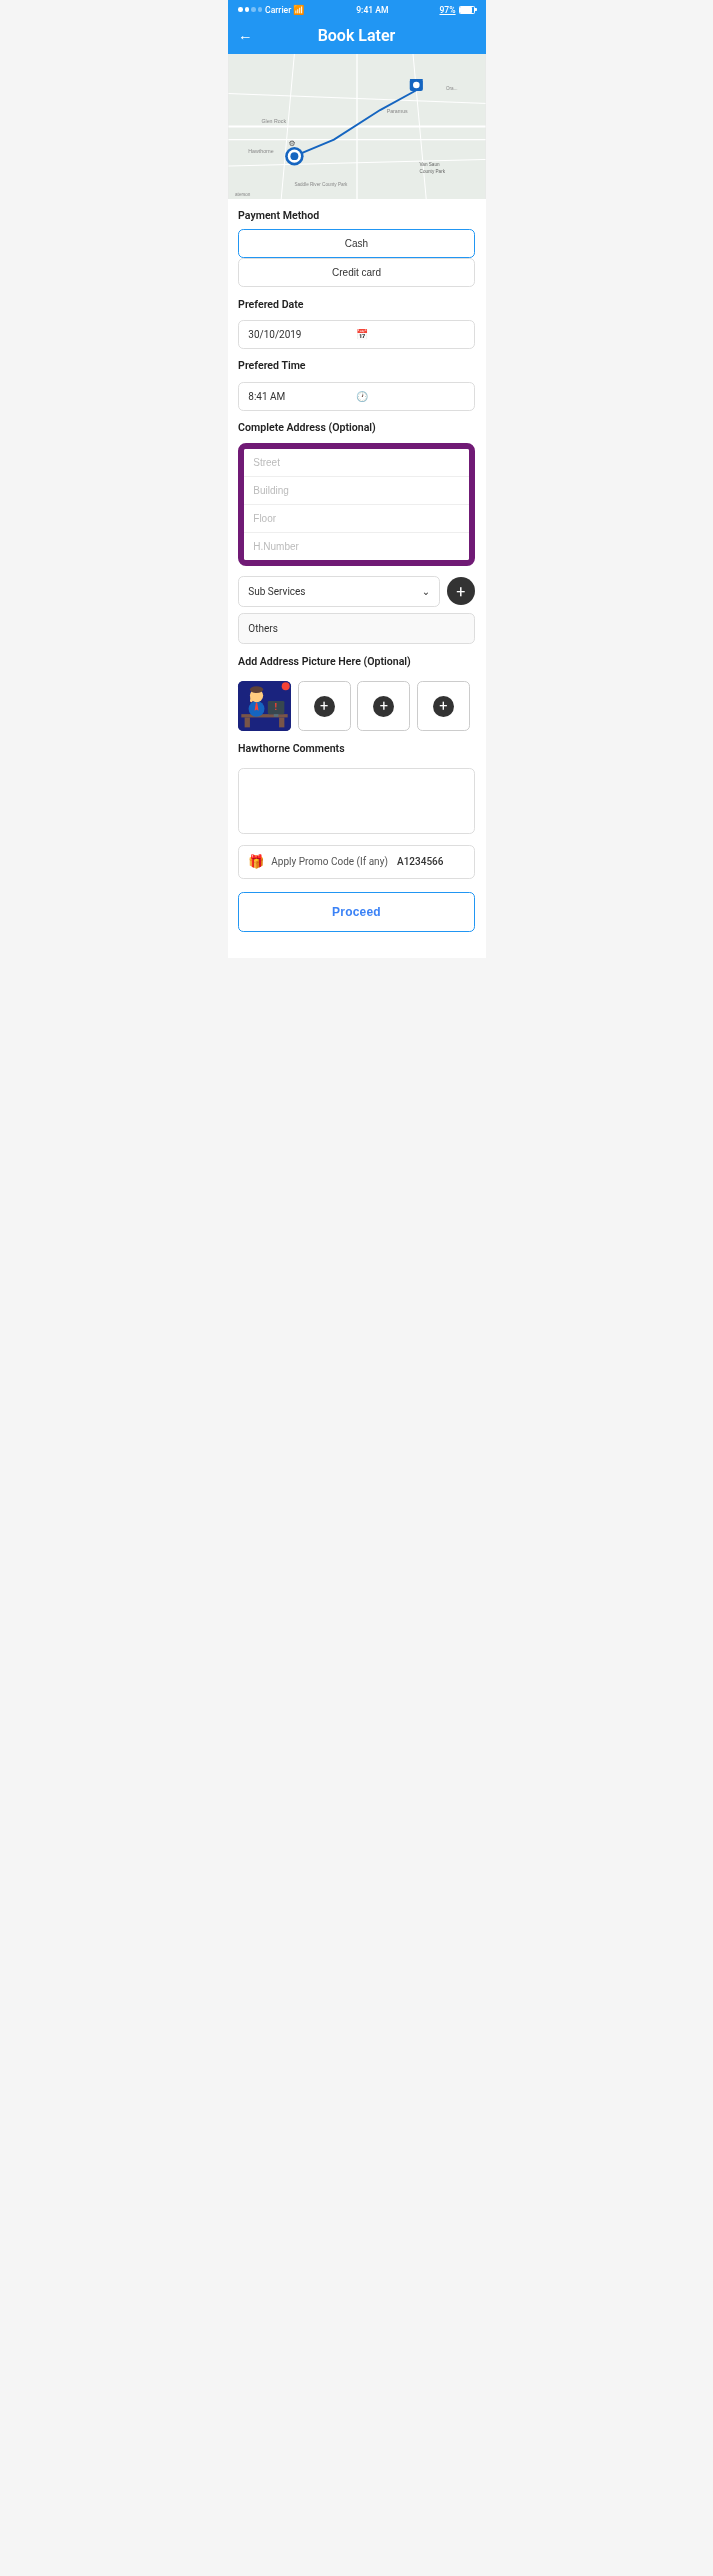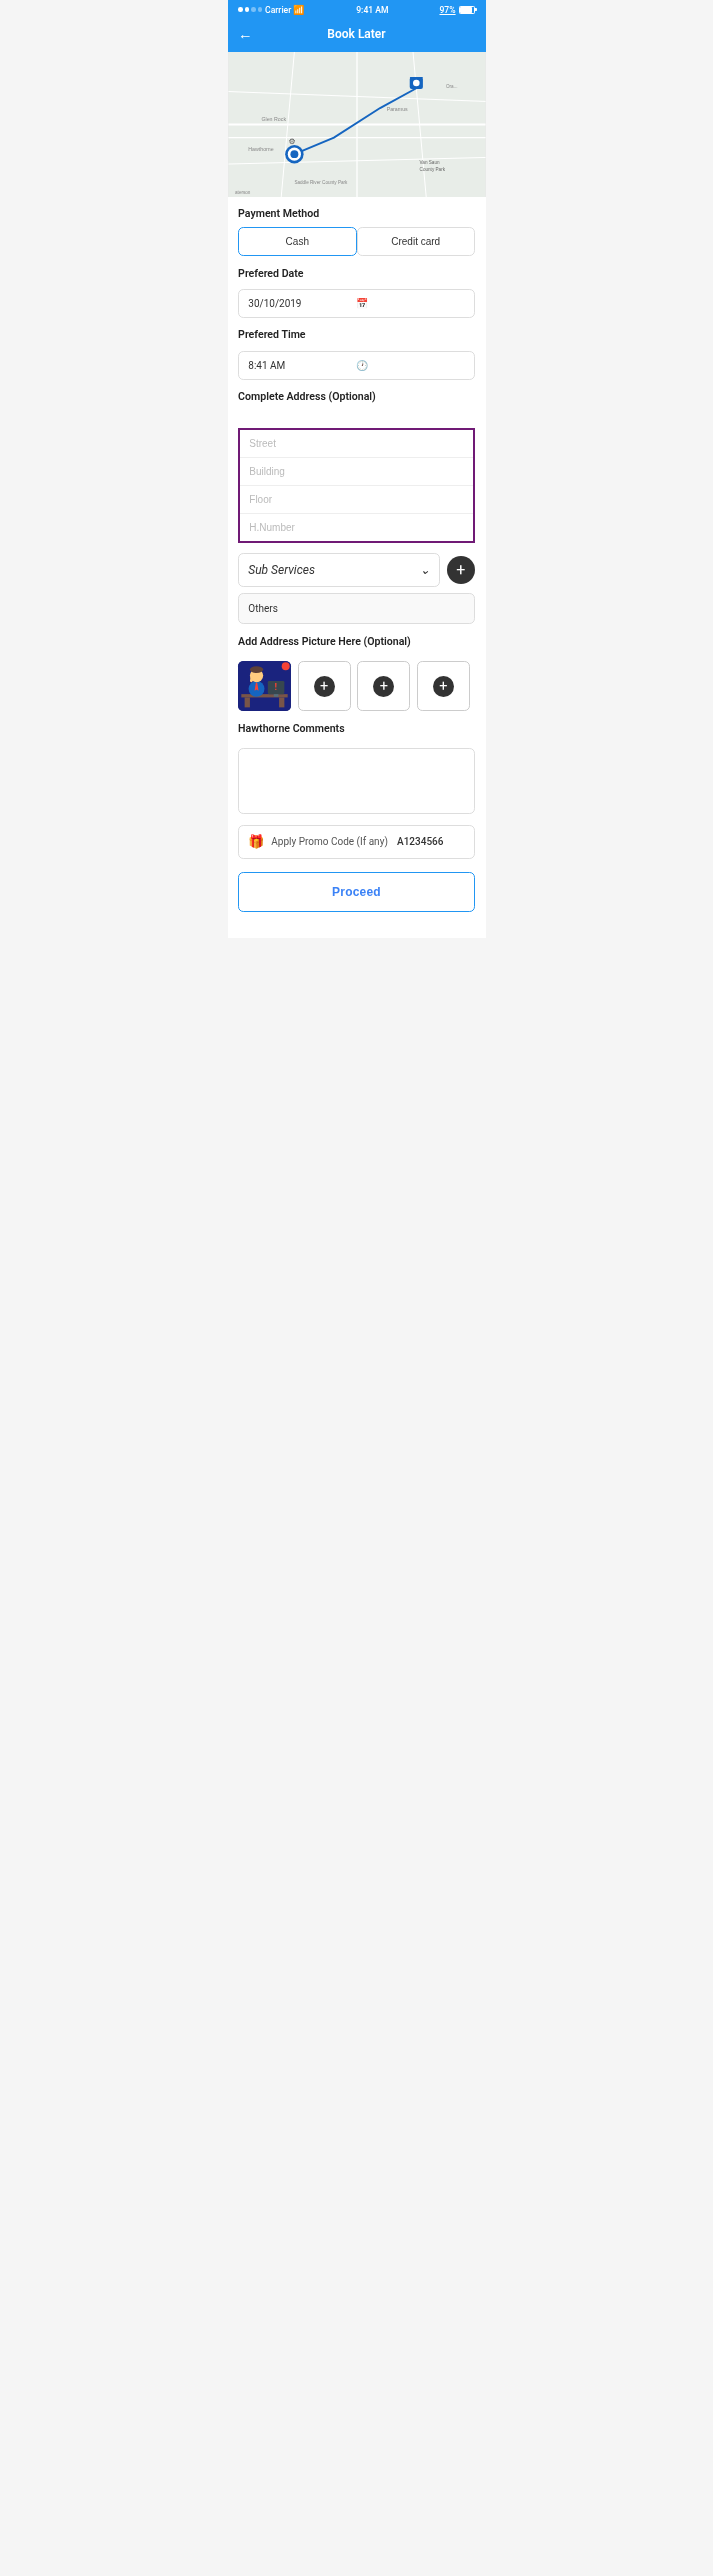--- a/index.html
+++ b/index.html
@@ -51,21 +51,21 @@
       color: white;
       display: flex;
       align-items: center;
       padding: 6.6px 10.6px 9.2px;
       position: relative;
     }
     .back-btn {
       font-size: 14.5px; color: white; cursor: pointer; margin-right: 8px;
     }
     .header-title {
-      flex: 1; text-align: center; font-size: 12px; font-weight: 600;
+      flex: 1; text-align: center; font-size: 16px; font-weight: 600;
       margin-right: 22.5px;
     }
 
     
     .map-container {
       width: 100%; height: 145px; background: #e8e8e8;
       position: relative; overflow: hidden;
       margin: 0;
     }
     .map-svg { width: 100%; height: 100%; }
@@ -76,21 +76,21 @@
       padding: 0 10.6px 13.2px;
     }
 
     .section-label {
       font-size: 10.6px; font-weight: 600; color: #222;
       padding: 10.6px 0 6.6px;
     }
 
     
     .payment-buttons {
-      display: flex; gap: 0;
+      display: flex; gap: 0; flex-direction: column;
     }
     .payment-btn {
       flex: 1; padding: 8px; border: 1px solid #ddd;
       border-radius: 5.3px; background: white; font-size: 10px;
       cursor: pointer; text-align: center; color: #333;
     }
     .payment-btn.active {
       border-color: #2196F3; color: #333;
     }
 
@@ -101,21 +101,21 @@
       padding: 8px 9.2px; margin-top: 2.6px;
       background: white;
     }
     .input-row span {
       flex: 1; font-size: 10px; color: #333;
     }
     .input-icon { font-size: 13.2px; color: #2196F3; }
 
     
     .address-box {
-      border: 2px solid #701a75; border-radius: 0; margin-top: 18px;
+      border: 6px solid #701a75; border-radius: 8px; margin-top: 2px;
       overflow: hidden;
     }
     .address-field {
       padding: 8px 9.2px;
       border-bottom: 0.7px solid #eee;
       font-size: 10px; color: #bbb;
       background: white;
     }
     .address-field:last-child { border-bottom: none; }
     .address-field input {
@@ -126,21 +126,21 @@
 
     
     .sub-services-row {
       display: flex; align-items: center; gap: 6.6px; margin-top: 10.6px;
     }
     .sub-services-select {
       flex: 1; display: flex; align-items: center; justify-content: space-between;
       border: 1px solid #ddd; border-radius: 5.3px;
       padding: 8.6px 9.2px; background: white; cursor: pointer;
     }
-    .sub-services-select span { font-size: 12px; color: #333; font-style: italic; }
+    .sub-services-select span { font-size: 10px; color: #333; }
     .chevron-icon { font-size: 12px; color: #555; }
     .add-circle-btn {
       width: 28px; height: 28px; border-radius: 50%;
       background: #333; color: white; font-size: 16px;
       display: flex; align-items: center; justify-content: center;
       cursor: pointer; flex-shrink: 0;
     }
 
     
     .others-box {

